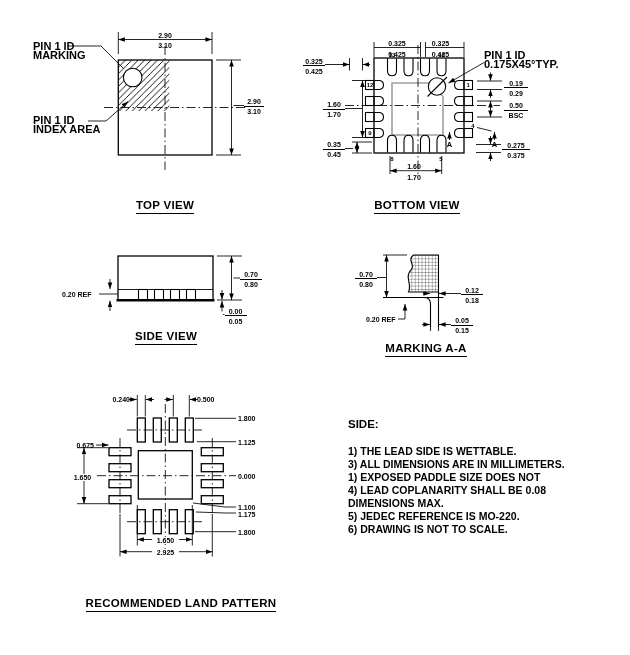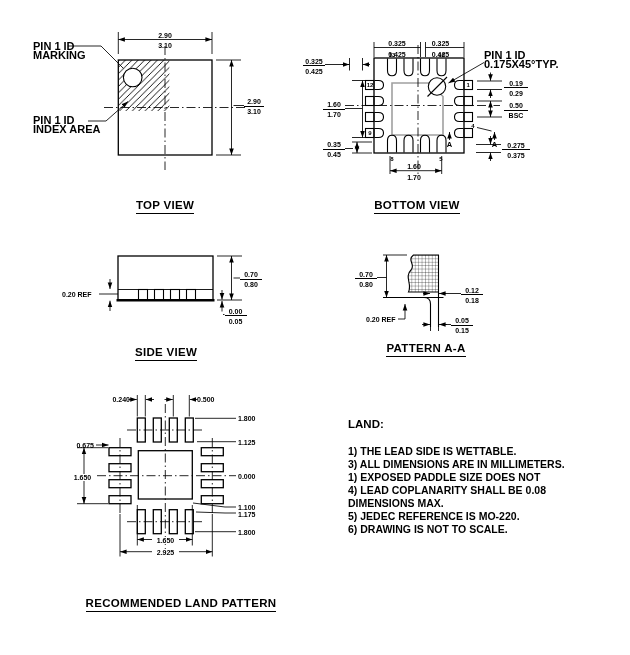--- a/index.html
+++ b/index.html
@@ -325,58 +325,58 @@
 
 <div class="dim" style="left:62px;top:290.5px">0.20 REF</div>
 <div class="frac bar" style="left:240px;top:271px;width:22px">
   <span class="num">0.70</span>
   <span class="den">0.80</span>
 </div>
 <div class="frac bar" style="left:224.5px;top:307.5px;width:22px">
   <span class="num">0.00</span>
   <span class="den">0.05</span>
 </div>
-<div class="title" style="left:116px;top:346px;width:100px">
+<div class="title" style="left:116px;top:330px;width:100px">
   <span>SIDE VIEW</span>
 </div>
 
 <div class="frac bar" style="left:355px;top:270.5px;width:22px">
   <span class="num">0.70</span>
   <span class="den">0.80</span>
 </div>
 <div class="dim" style="left:366px;top:315.5px">0.20 REF</div>
 <div class="frac bar" style="left:461px;top:286.5px;width:22px">
   <span class="num">0.12</span>
   <span class="den">0.18</span>
 </div>
 <div class="frac bar" style="left:451px;top:317px;width:22px">
   <span class="num">0.05</span>
   <span class="den">0.15</span>
 </div>
 <div class="title" style="left:376px;top:342px;width:100px">
-  <span>PATTERN A-A</span>
+  <span>MARKING A-A</span>
 </div>
 
 <div class="dim ra" style="left:104px;top:396px;width:26px">0.240</div>
 <div class="dim" style="left:197px;top:396px">0.500</div>
 <div class="dim" style="left:238px;top:415px">1.800</div>
 <div class="dim" style="left:238px;top:438.5px">1.125</div>
 <div class="dim ra" style="left:68px;top:441.5px;width:26px">0.675</div>
 <div class="dim ca wbg" style="left:70px;top:473.5px;width:25px">1.650</div>
 <div class="dim" style="left:238px;top:472.5px">0.000</div>
 <div class="dim" style="left:238px;top:503.5px">1.100</div>
 <div class="dim" style="left:238px;top:510.5px">1.175</div>
 <div class="dim" style="left:238px;top:528.5px">1.800</div>
 <div class="dim ca wbg" style="left:152px;top:536.5px;width:27px">1.650</div>
 <div class="dim ca wbg" style="left:152px;top:548.5px;width:27px">2.925</div>
 <div class="title" style="left:81px;top:597px;width:200px">
   <span>RECOMMENDED LAND PATTERN</span>
 </div>
 
-<div class="note-head" style="left:348px;top:418px">LAND:</div>
+<div class="note-head" style="left:348px;top:418px">SIDE:</div>
 <div class="note-lines" style="left:348px;top:445px">
   <div>1) THE LEAD SIDE IS WETTABLE.</div>
   <div>3) ALL DIMENSIONS ARE IN MILLIMETERS.</div>
   <div>1) EXPOSED PADDLE SIZE DOES NOT</div>
   <div>4) LEAD COPLANARITY SHALL BE 0.08</div>
   <div>DIMENSIONS MAX.</div>
   <div>5) JEDEC REFERENCE IS MO-220.</div>
   <div>6) DRAWING IS NOT TO SCALE.</div>
 </div>
 

